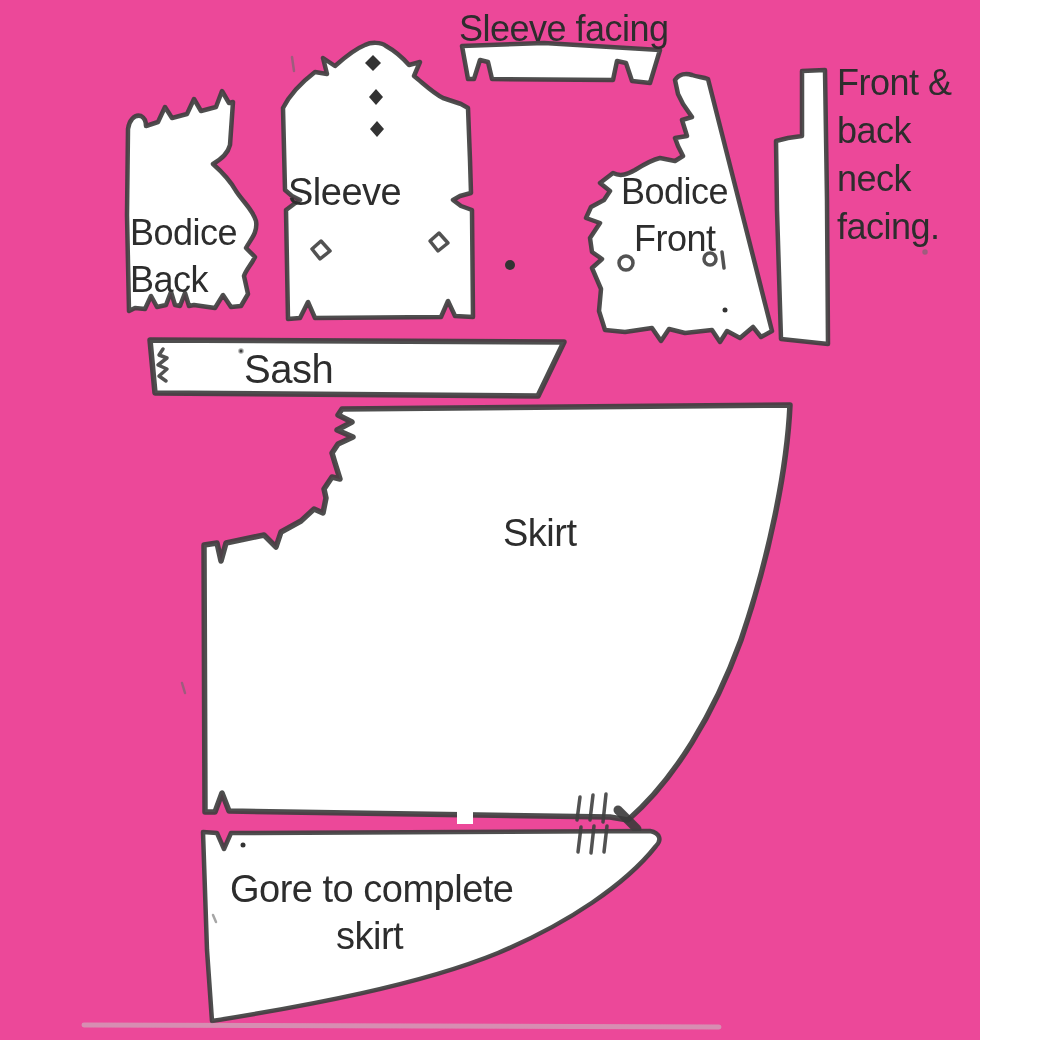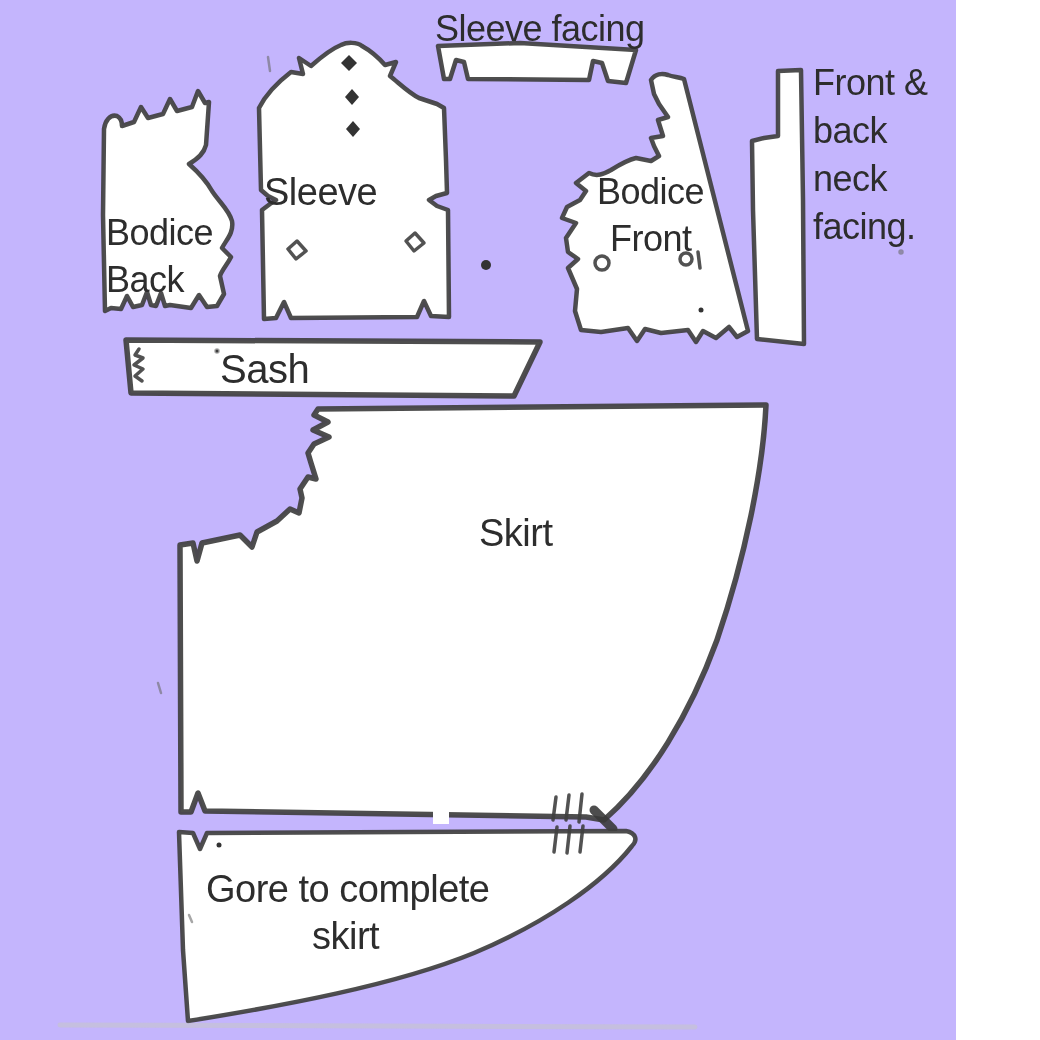--- a/index.html
+++ b/index.html
@@ -1,21 +1,21 @@
 <!DOCTYPE html>
 <html><head>
 <meta charset="utf-8">
 <style>
   html, body {
     margin: 0; padding: 0;
     width: 1040px; height: 1040px;
     background: #ffffff;
     overflow: hidden;
   }
-  .stage { position: relative; width: 956px; height: 1040px; background: #c4b5fd; }
+  .stage { position: relative; width: 956px; height: 1040px; background: #ec4899; padding-left: 24px; }
   svg { display: block; }
   .piece-outline {
     fill: #ffffff;
     stroke: #3f3f3f;
     stroke-width: 4.5;
     stroke-linejoin: round;
     stroke-linecap: round;
     stroke-opacity: 0.92;
   }
   .thick { stroke-width: 5.5; }

